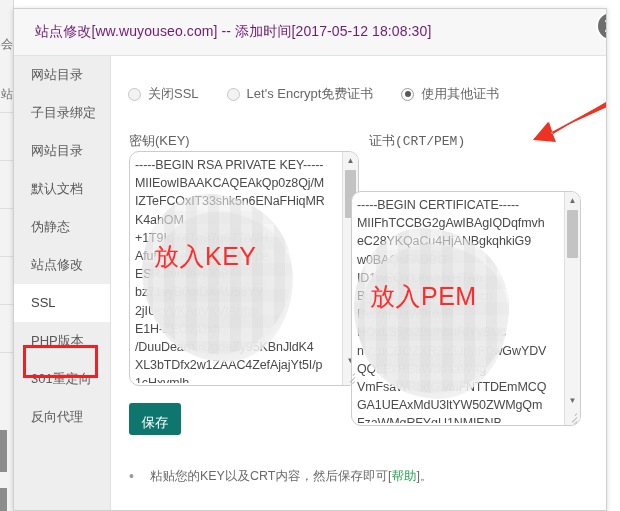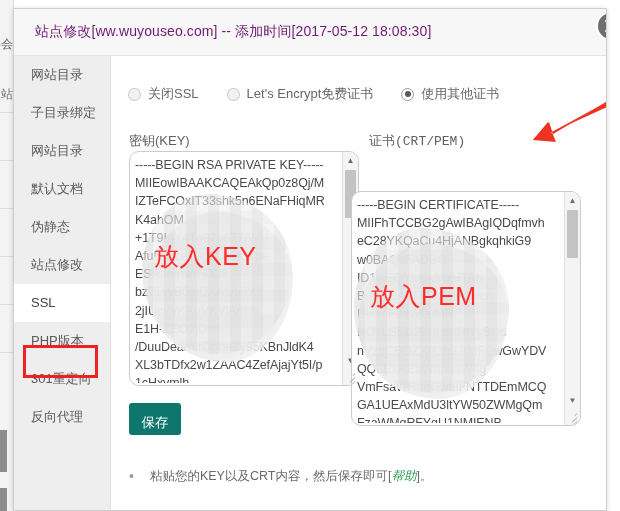--- a/index.html
+++ b/index.html
@@ -357,21 +357,20 @@
     line-height: 16px;
   }
   .hint-text {
     font-size: 12.5px;
     color: #6a6a6a;
     line-height: 16px;
   }
   .hint-link {
     color: #2aa252;
     cursor: pointer;
-    font-style: italic;
   }
 </style>
 </head>
 <body>
 
 <div id="root">
 
   <div class="bg-page">
     <div class="bg-strip"></div>
     <div class="bg-rule" style="top:45px"></div>

